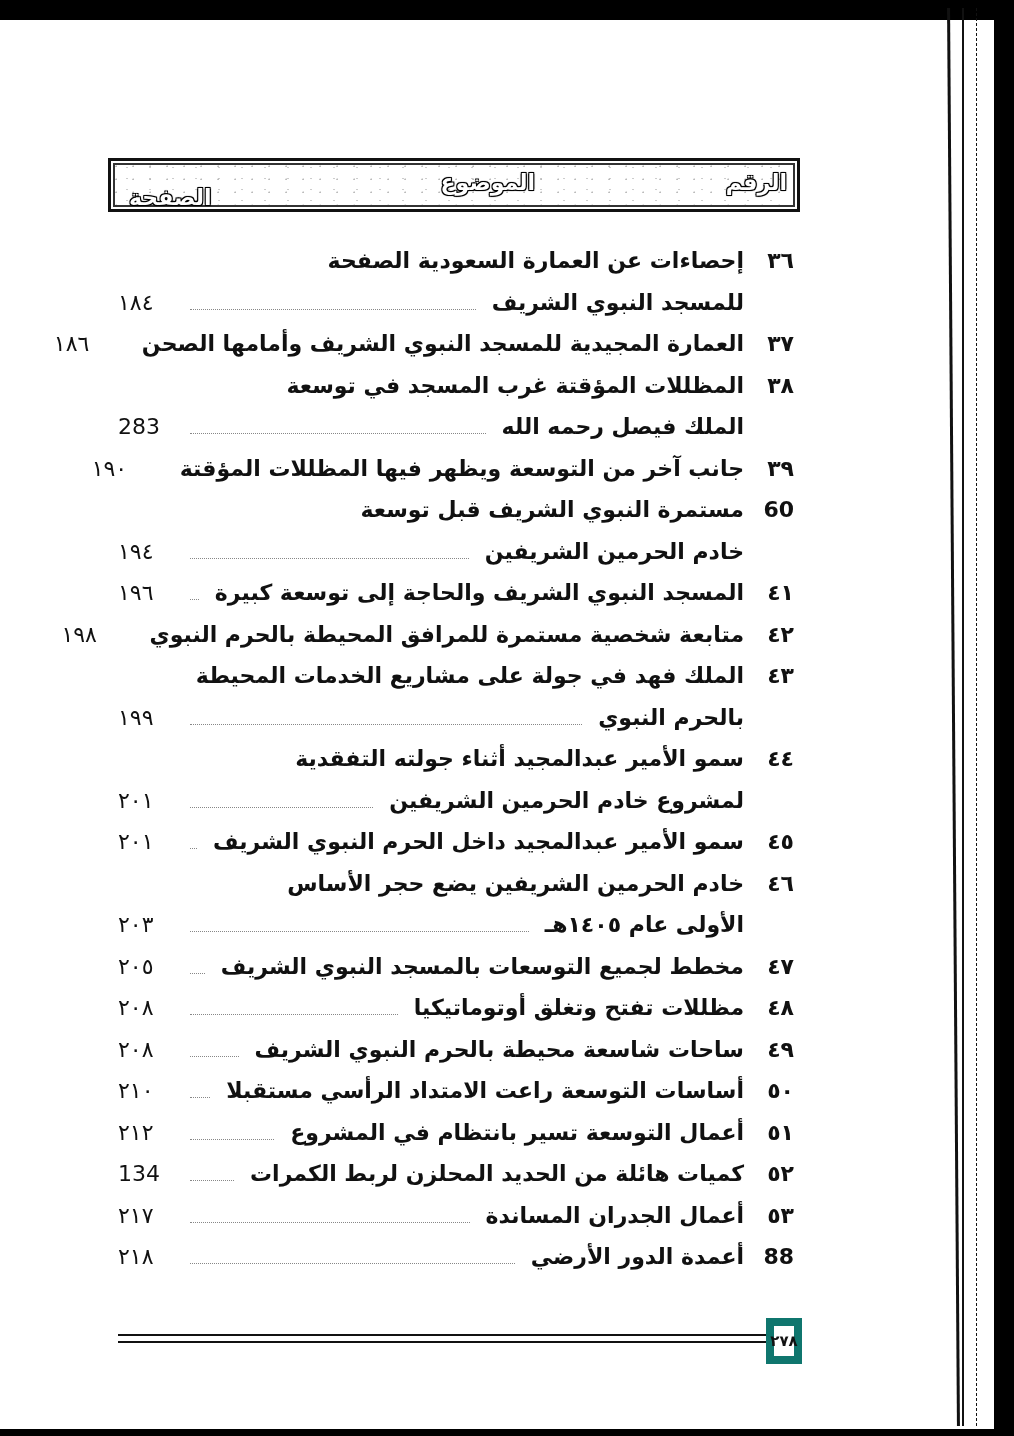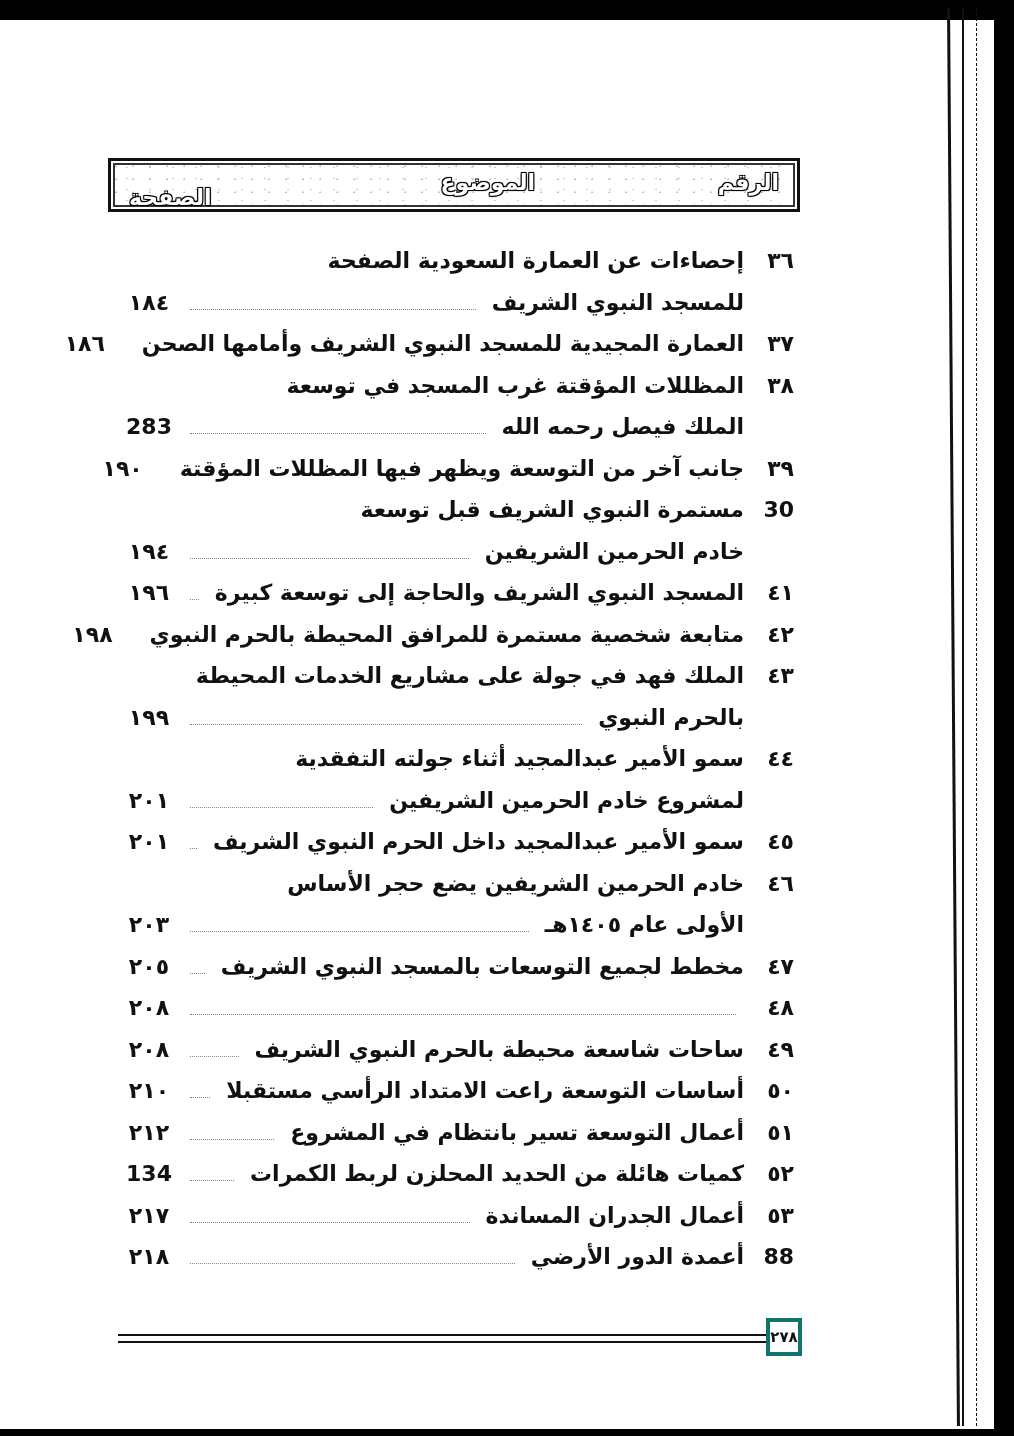--- a/index.html
+++ b/index.html
@@ -25,36 +25,36 @@
         radial-gradient(circle at 30% 40%, #bbb 0.6px, transparent 1px) 0 0/17px 13px,
         radial-gradient(circle at 70% 60%, #ccc 0.6px, transparent 1px) 0 0/23px 11px,
         #fff;
       direction: rtl;
     }
     .hdr-label {
       position: absolute; top: 9px; font-size: 22px; font-weight: bold;
       color: #fff;
       text-shadow: 0 0 2px #000, 0 0 2px #000, 1px 1px 0 #000, -1px -1px 0 #000, 1px -1px 0 #000, -1px 1px 0 #000;
     }
-    .hdr-num { right: 18px; text-align: right; }
+    .hdr-num { right: 10px; text-align: right; }
     .hdr-topic { right: 262px; }
     .hdr-page { left: 18px; margin-top: 15px; }
 
     .toc { position: absolute; left: 118px; top: 240px; width: 676px; direction: rtl; }
     .row { position: relative; height: 41.5px; display: flex; align-items: center; }
     .num { width: 50px; text-align: right; font-size: 22px; font-weight: bold; flex: 0 0 50px; }
     .title { font-size: 22px; font-weight: bold; white-space: nowrap; padding-left: 8px; }
     .leader { flex: 1 1 auto; border-bottom: 1px dotted #555; height: 0; margin: 14px 8px 0 10px; opacity: .7; }
-    .page { flex: 0 0 62px; text-align: center; font-size: 22px; font-weight: bold; direction: rtl; }
+    .page { flex: 0 0 62px; text-align: left; font-size: 22px; font-weight: normal; direction: rtl; }
     .cont .num { visibility: hidden; }
 
     .footer-line { position: absolute; left: 118px; top: 1334px; width: 648px; height: 5px;
       border-top: 2px solid #111; border-bottom: 2px solid #111; }
-    .page-box { position: absolute; left: 766px; top: 1318px; width: 36px; height: 38px;
-      border: 4px solid #0f766e; box-sizing: border-box; font-weight: bold; font-size: 15px;
+    .page-box { position: absolute; left: 766px; top: 1318px; width: 36px; height: 46px;
+      border: 8px solid #0f766e; box-sizing: border-box; font-weight: bold; font-size: 15px;
       display: flex; align-items: center; justify-content: center; }
   </style>
 </head>
 <body>
 
 <div class="top-band"></div>
 <div class="right-band"></div>
 <div class="bottom-band"></div>
 <div class="binding b1"></div>
 <div class="binding b2"></div>
@@ -93,21 +93,21 @@
       <span class="leader"></span>
       <span class="page">283</span>
     </div>
     <div class="row">
       <span class="num">٣٩</span>
       <span class="title">جانب آخر من التوسعة ويظهر فيها المظللات المؤقتة</span>
       <span class="leader"></span>
       <span class="page">١٩٠</span>
     </div>
     <div class="row">
-      <span class="num">30</span>
+      <span class="num">60</span>
       <span class="title">مستمرة النبوي الشريف قبل توسعة</span>
     </div>
     <div class="row cont">
       <span class="num">٤٠</span>
       <span class="title">خادم الحرمين الشريفين</span>
       <span class="leader"></span>
       <span class="page">١٩٤</span>
     </div>
     <div class="row">
       <span class="num">٤١</span>
@@ -158,20 +158,21 @@
       <span class="page">٢٠٣</span>
     </div>
     <div class="row">
       <span class="num">٤٧</span>
       <span class="title">مخطط لجميع التوسعات بالمسجد النبوي الشريف</span>
       <span class="leader"></span>
       <span class="page">٢٠٥</span>
     </div>
     <div class="row">
       <span class="num">٤٨</span>
+      <span class="title">مظللات تفتح وتغلق أوتوماتيكيا</span>
       <span class="leader"></span>
       <span class="page">٢٠٨</span>
     </div>
     <div class="row">
       <span class="num">٤٩</span>
       <span class="title">ساحات شاسعة محيطة بالحرم النبوي الشريف</span>
       <span class="leader"></span>
       <span class="page">٢٠٨</span>
     </div>
     <div class="row">

